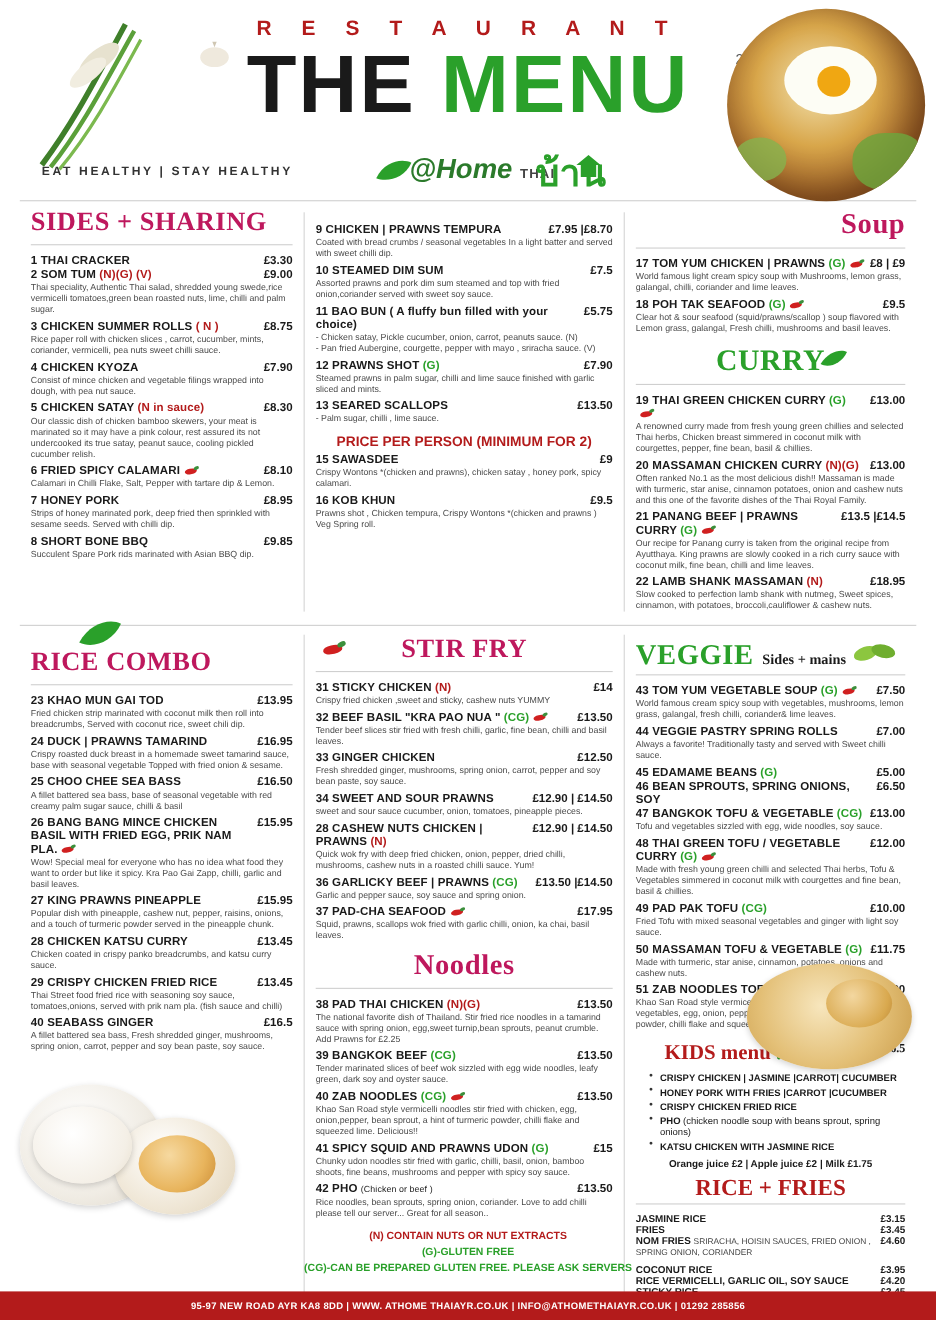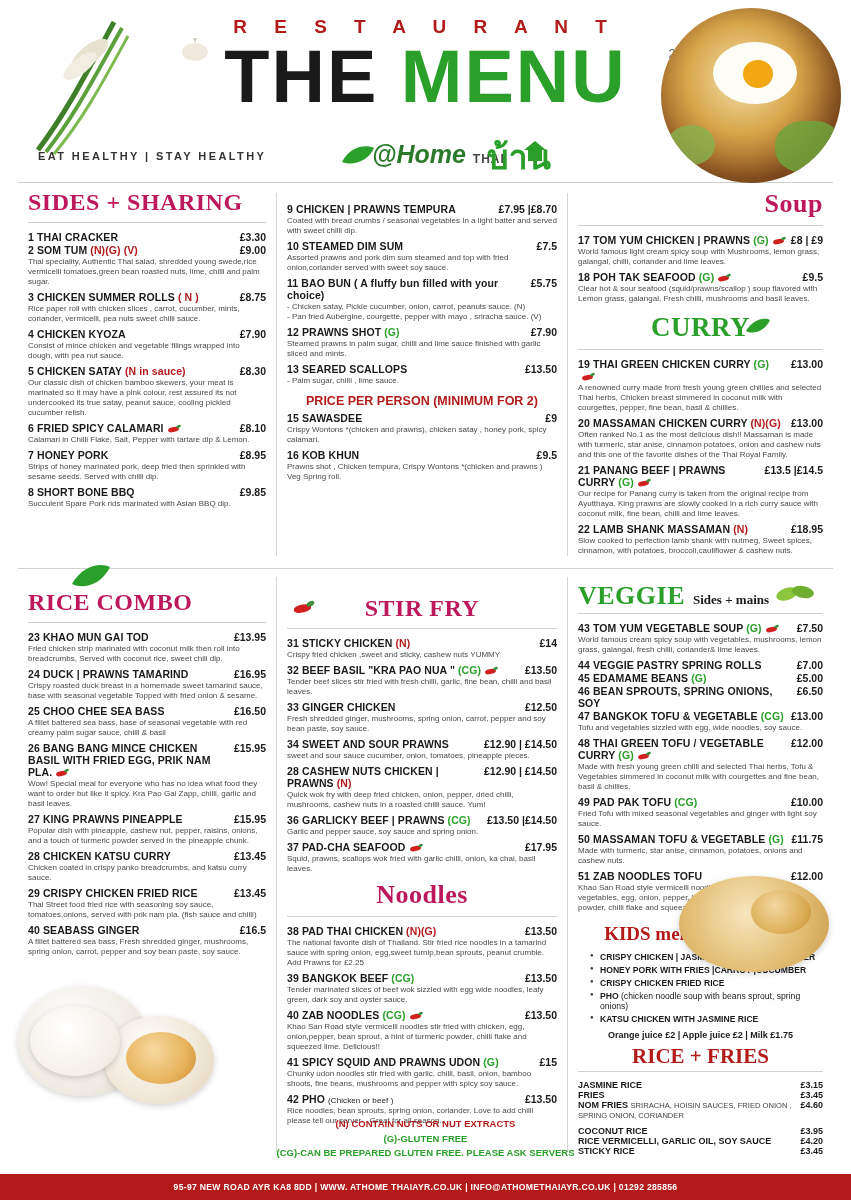--- a/index.html
+++ b/index.html
@@ -536,21 +536,21 @@
             <div class="item-name"><span>40</span> <span>SEABASS GINGER</span></div>
             <div class="item-price">£16.5</div>
           </div>
         <div class="item-desc">A fillet battered sea bass, Fresh shredded ginger, mushrooms, spring onion, carrot, pepper and soy bean paste, soy sauce.</div>
       </div>
     </div>
 
     <div class="divider-v"></div>
 
     <div class="col col-mid">
-      <div class="section-title center" style="margin-top:22px; position:relative;">
+      <div class="section-title center" style="margin-top:4px; position:relative;">
         <span class="chili" style="position:absolute; left:6px; top:10px; transform:scale(1.6);"></span>
         <span>STIR FRY</span>
       </div>
       <hr class="sharing-underline">
       <div class="item">
         <div class="item-row">
             <div class="item-name"><span>31</span> <span>STICKY CHICKEN</span> <span class="nuts">(N)</span></div>
             <div class="item-price">£14</div>
           </div>
         <div class="item-desc">Crispy fried chicken ,sweet and sticky, cashew nuts YUMMY</div>
@@ -654,20 +654,21 @@
             <div class="item-name"><span>43</span> <span>TOM YUM VEGETABLE SOUP</span> <span class="gf">(G)</span><span class="chili"></span></div>
             <div class="item-price">£7.50</div>
           </div>
         <div class="item-desc">World famous cream spicy soup with vegetables, mushrooms, lemon grass, galangal, fresh chilli, coriander&amp; lime leaves.</div>
       </div>
       <div class="item">
         <div class="item-row">
             <div class="item-name"><span>44</span> <span>VEGGIE PASTRY SPRING ROLLS</span></div>
             <div class="item-price">£7.00</div>
           </div>
+        <div class="item-desc">Always a favorite! Traditionally tasty and served with Sweet chilli sauce.</div>
       </div>
       <div class="item">
         <div class="item-row">
             <div class="item-name"><span>45</span> <span>EDAMAME BEANS</span> <span class="gf">(G)</span></div>
             <div class="item-price">£5.00</div>
           </div>
       </div>
       <div class="item">
         <div class="item-row">
             <div class="item-name"><span>46</span> <span>BEAN SPROUTS, SPRING ONIONS, SOY</span></div>

